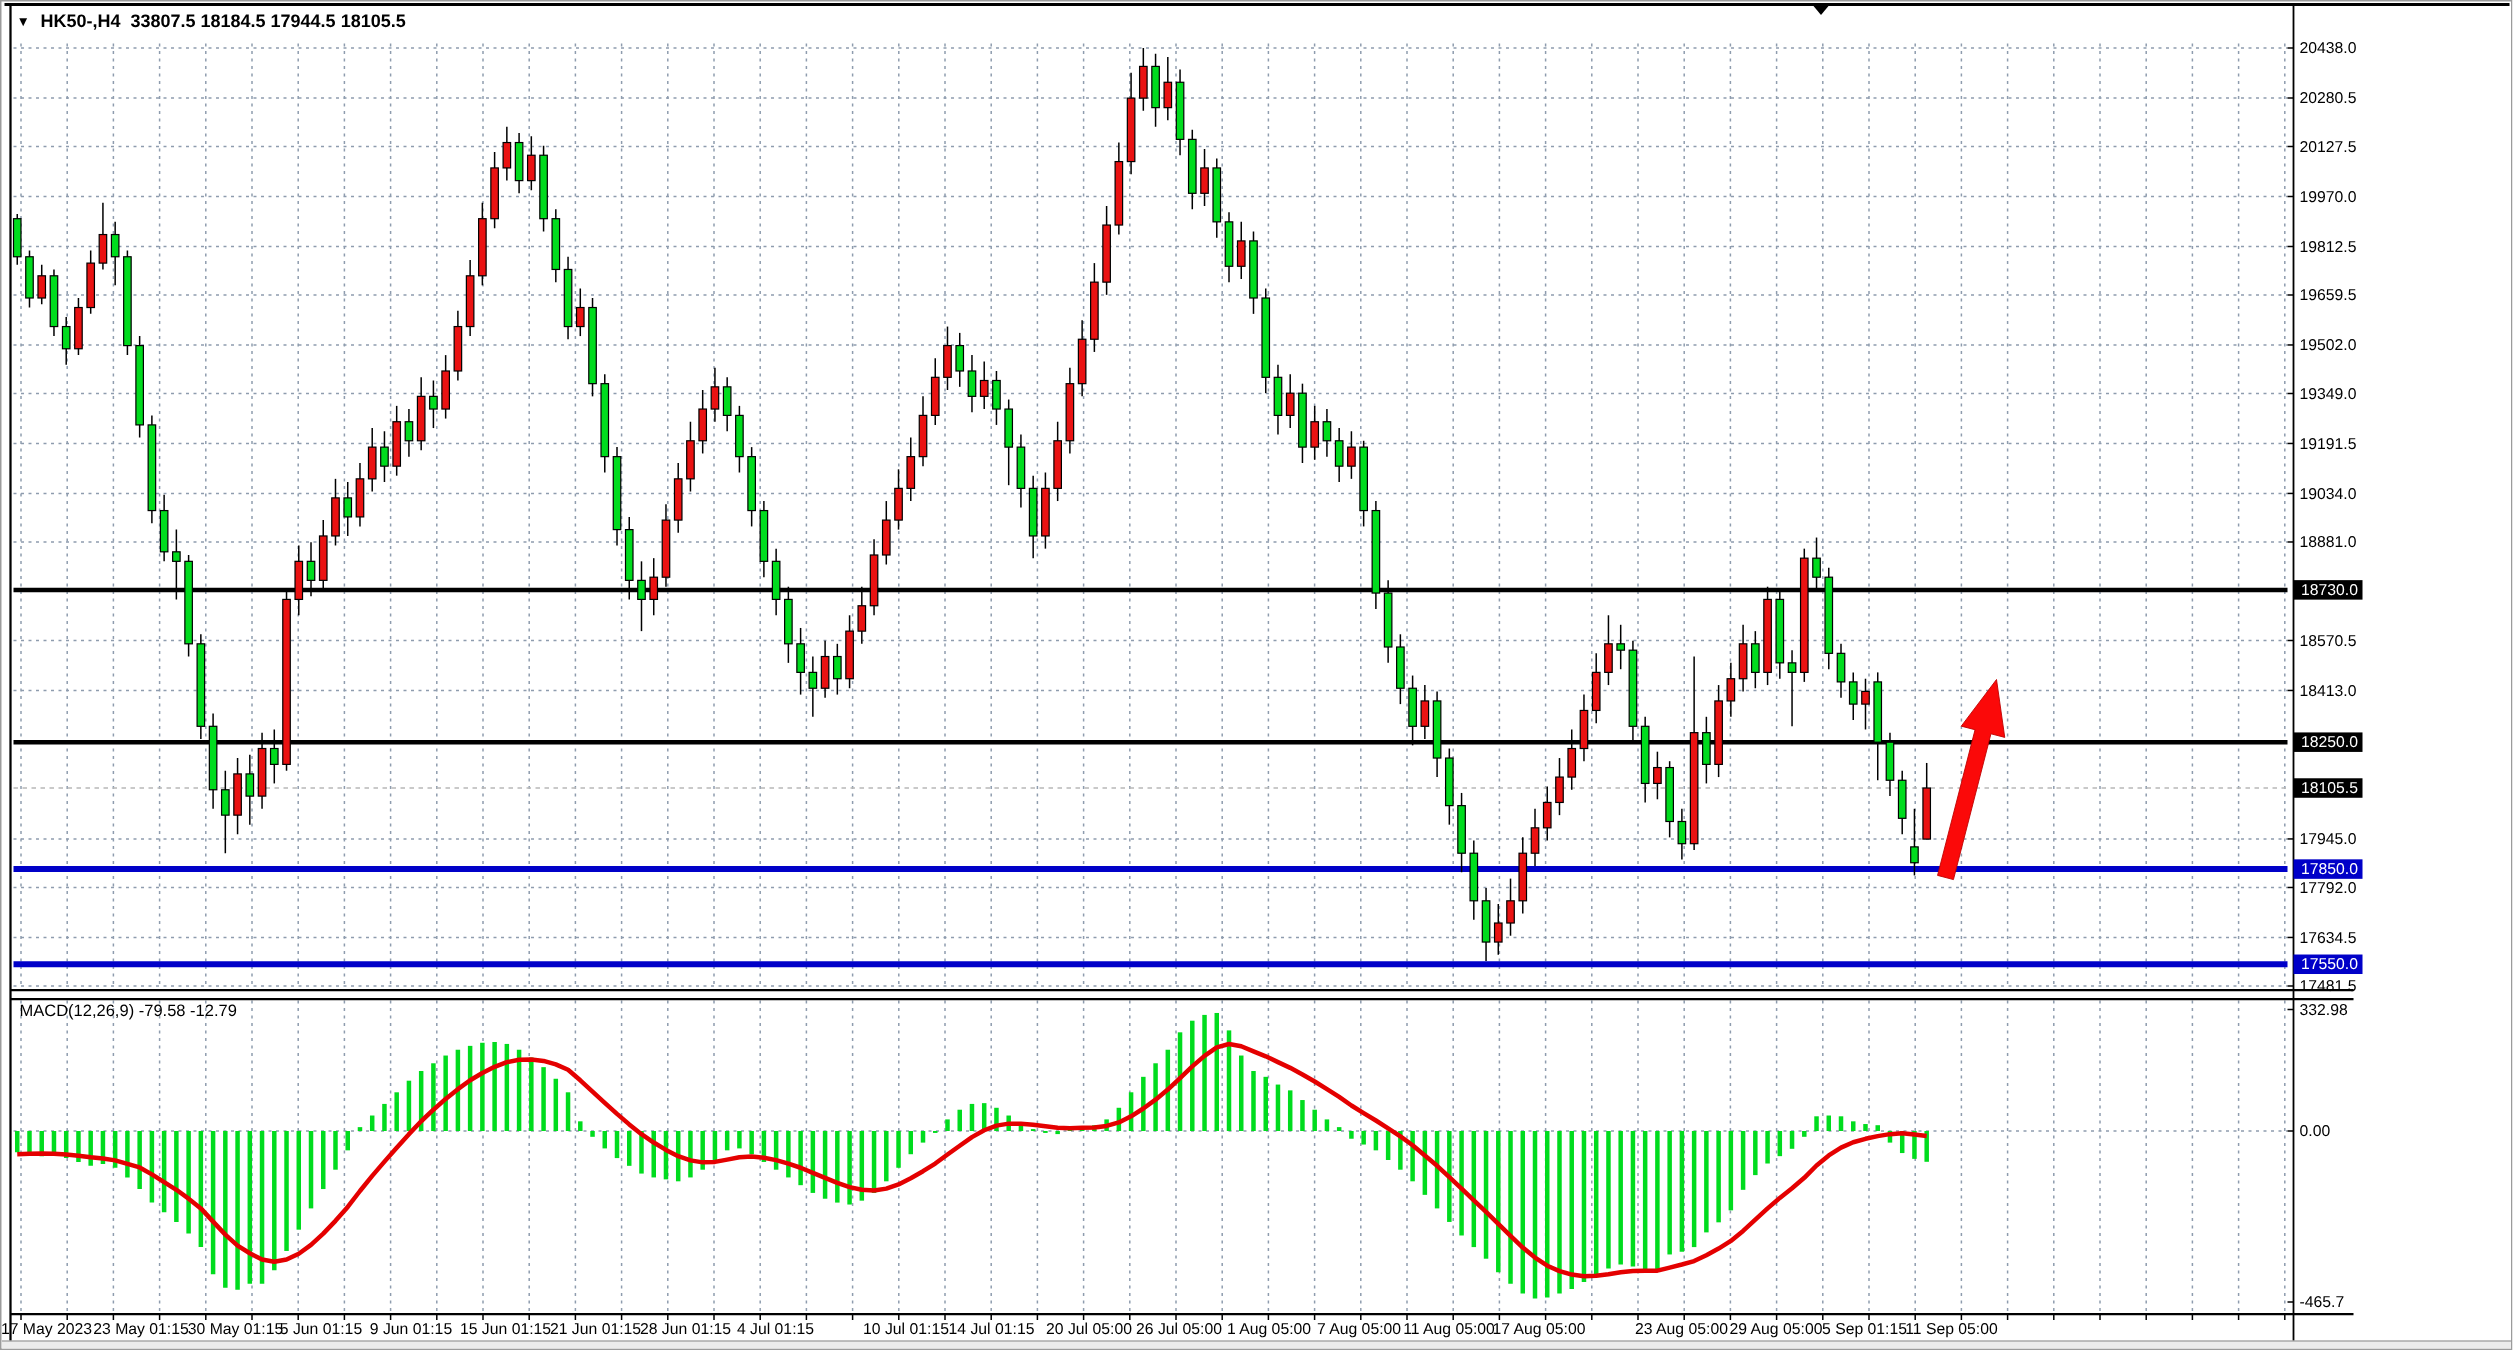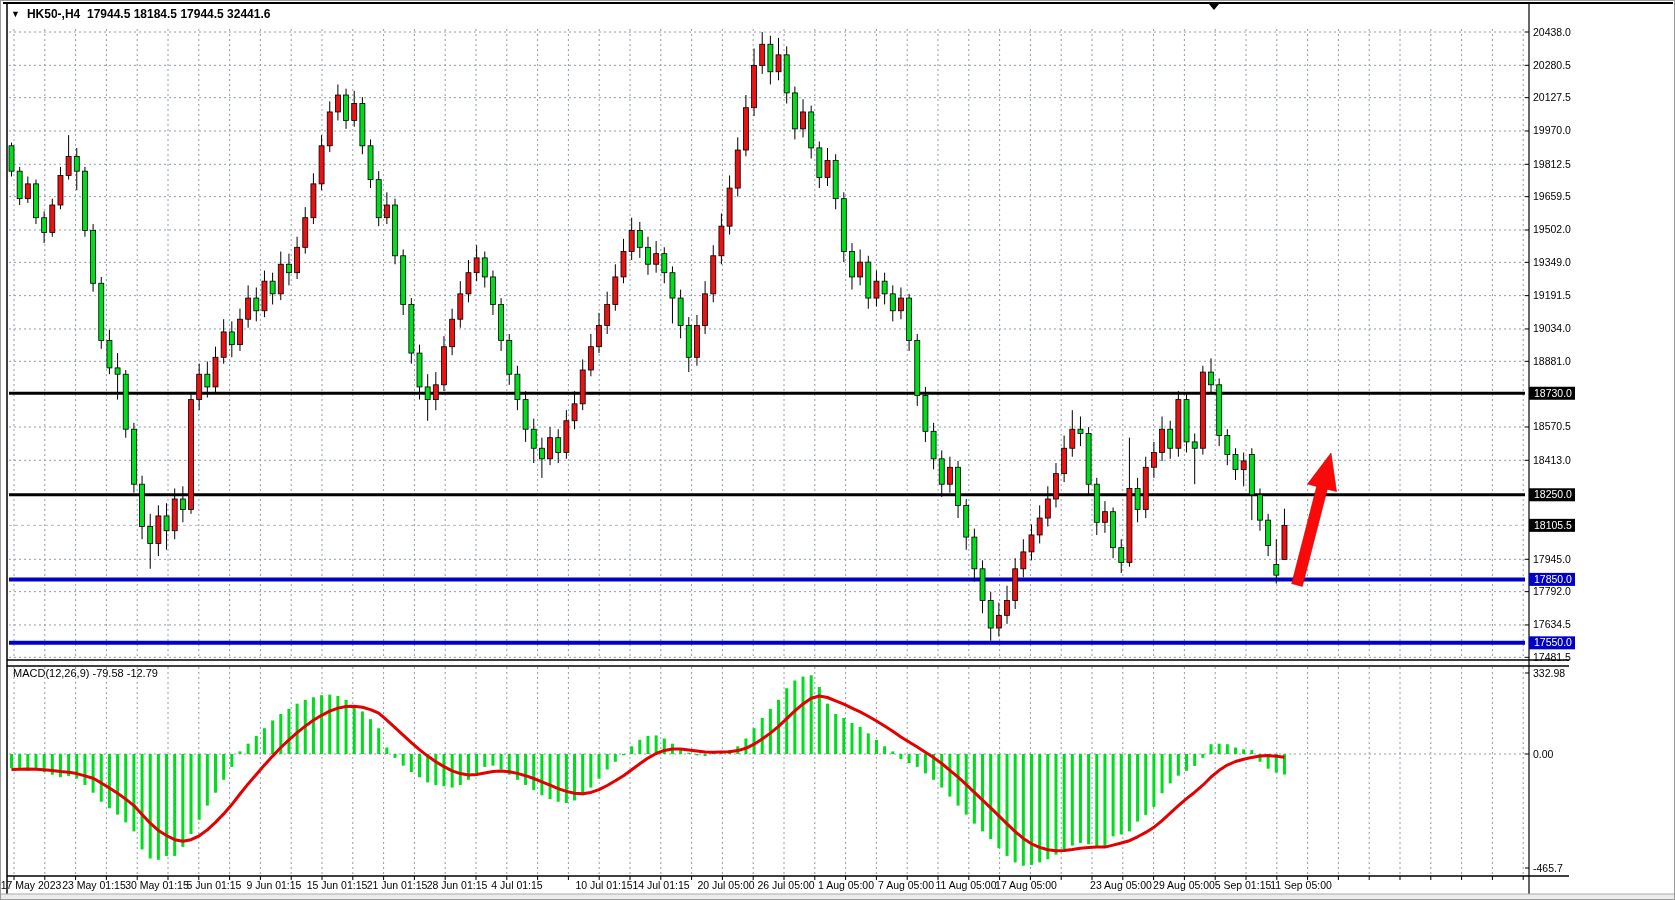--- a/index.html
+++ b/index.html
@@ -11,21 +11,21 @@
   #chart-svg{position:absolute;left:0;top:0;}
 </style>
 </head>
 <body>
 
 <div id="stage">
   <div id="title-row">
     <span class="tri">▼</span>
     <span>HK50-,H4</span>
     <span>&nbsp;&nbsp;</span>
-    <span>17944.5 18184.5 17944.5 32441.6</span>
+    <span>33807.5 18184.5 17944.5 18105.5</span>
   </div>
   <svg id="chart-svg" width="1675" height="900">
       <g>
         <line x1="13" y1="28" x2="13" y2="658" stroke="#8e9cae" stroke-width="1" stroke-dasharray="2,3"></line>
         <line x1="13" y1="666" x2="13" y2="874" stroke="#8e9cae" stroke-width="1" stroke-dasharray="2,3"></line>
         <line x1="13" y1="875" x2="13" y2="879" stroke="#000" stroke-width="1"></line>
         <line x1="43.8" y1="28" x2="43.8" y2="658" stroke="#8e9cae" stroke-width="1" stroke-dasharray="2,3"></line>
         <line x1="43.8" y1="666" x2="43.8" y2="874" stroke="#8e9cae" stroke-width="1" stroke-dasharray="2,3"></line>
         <line x1="43.8" y1="875" x2="43.8" y2="879" stroke="#000" stroke-width="1"></line>
         <line x1="74.6" y1="28" x2="74.6" y2="658" stroke="#8e9cae" stroke-width="1" stroke-dasharray="2,3"></line>

